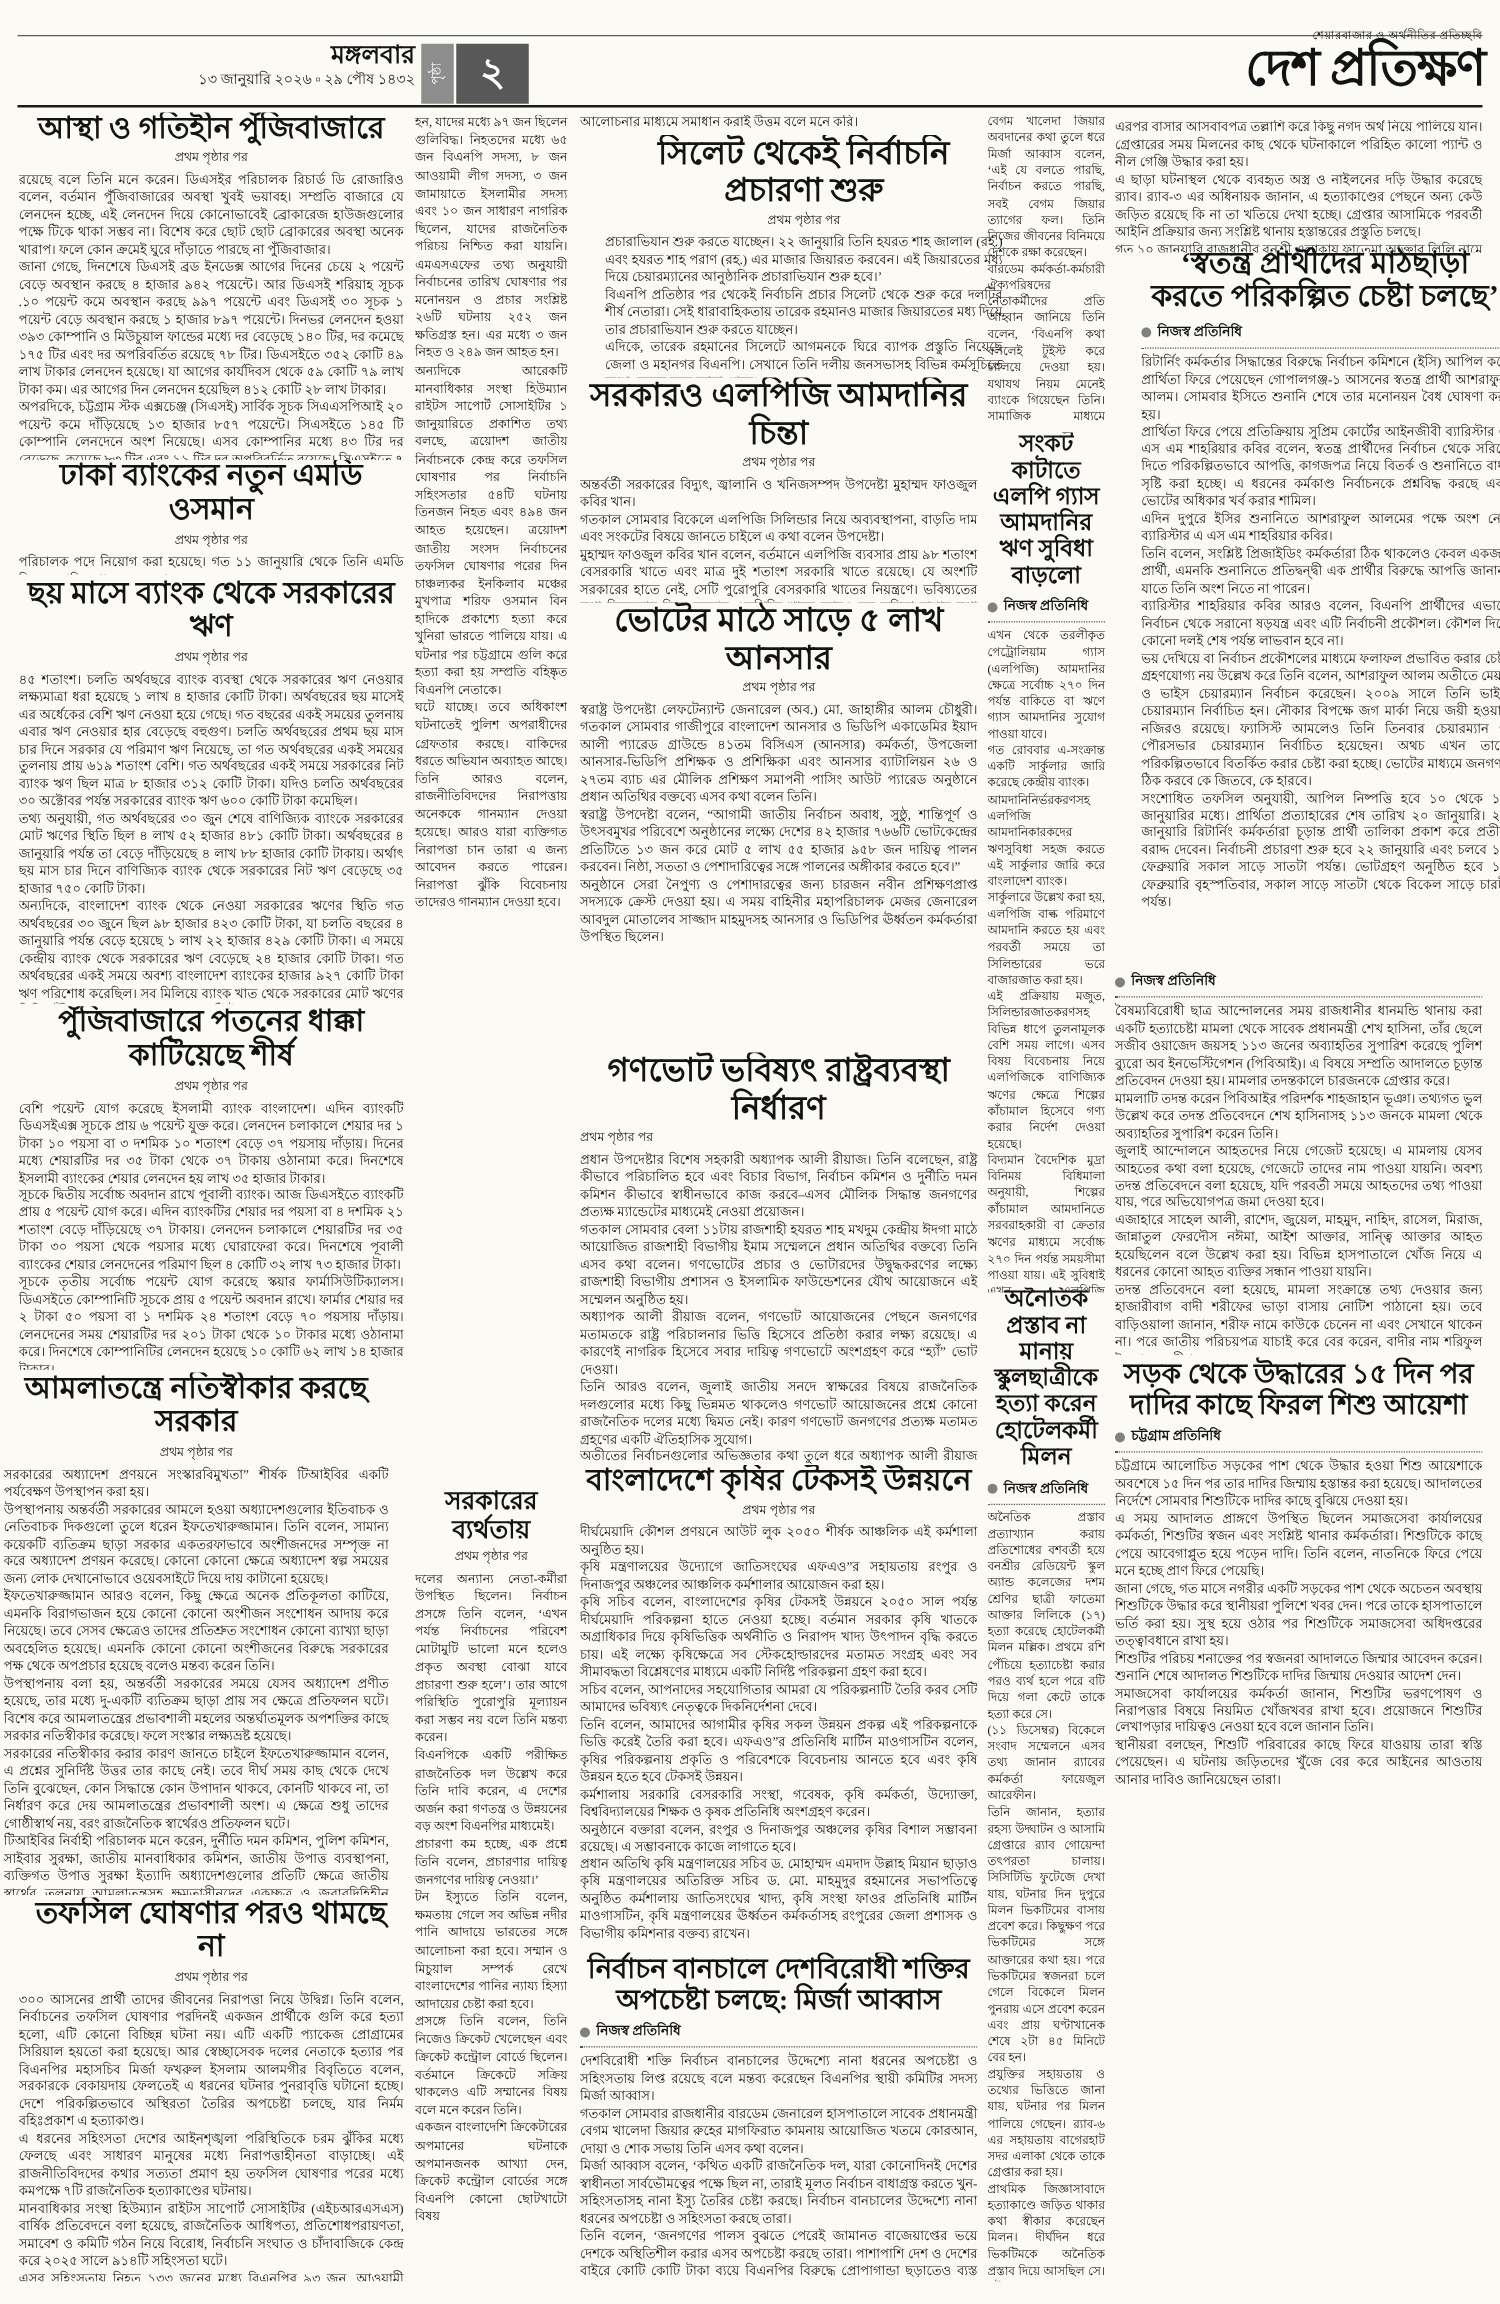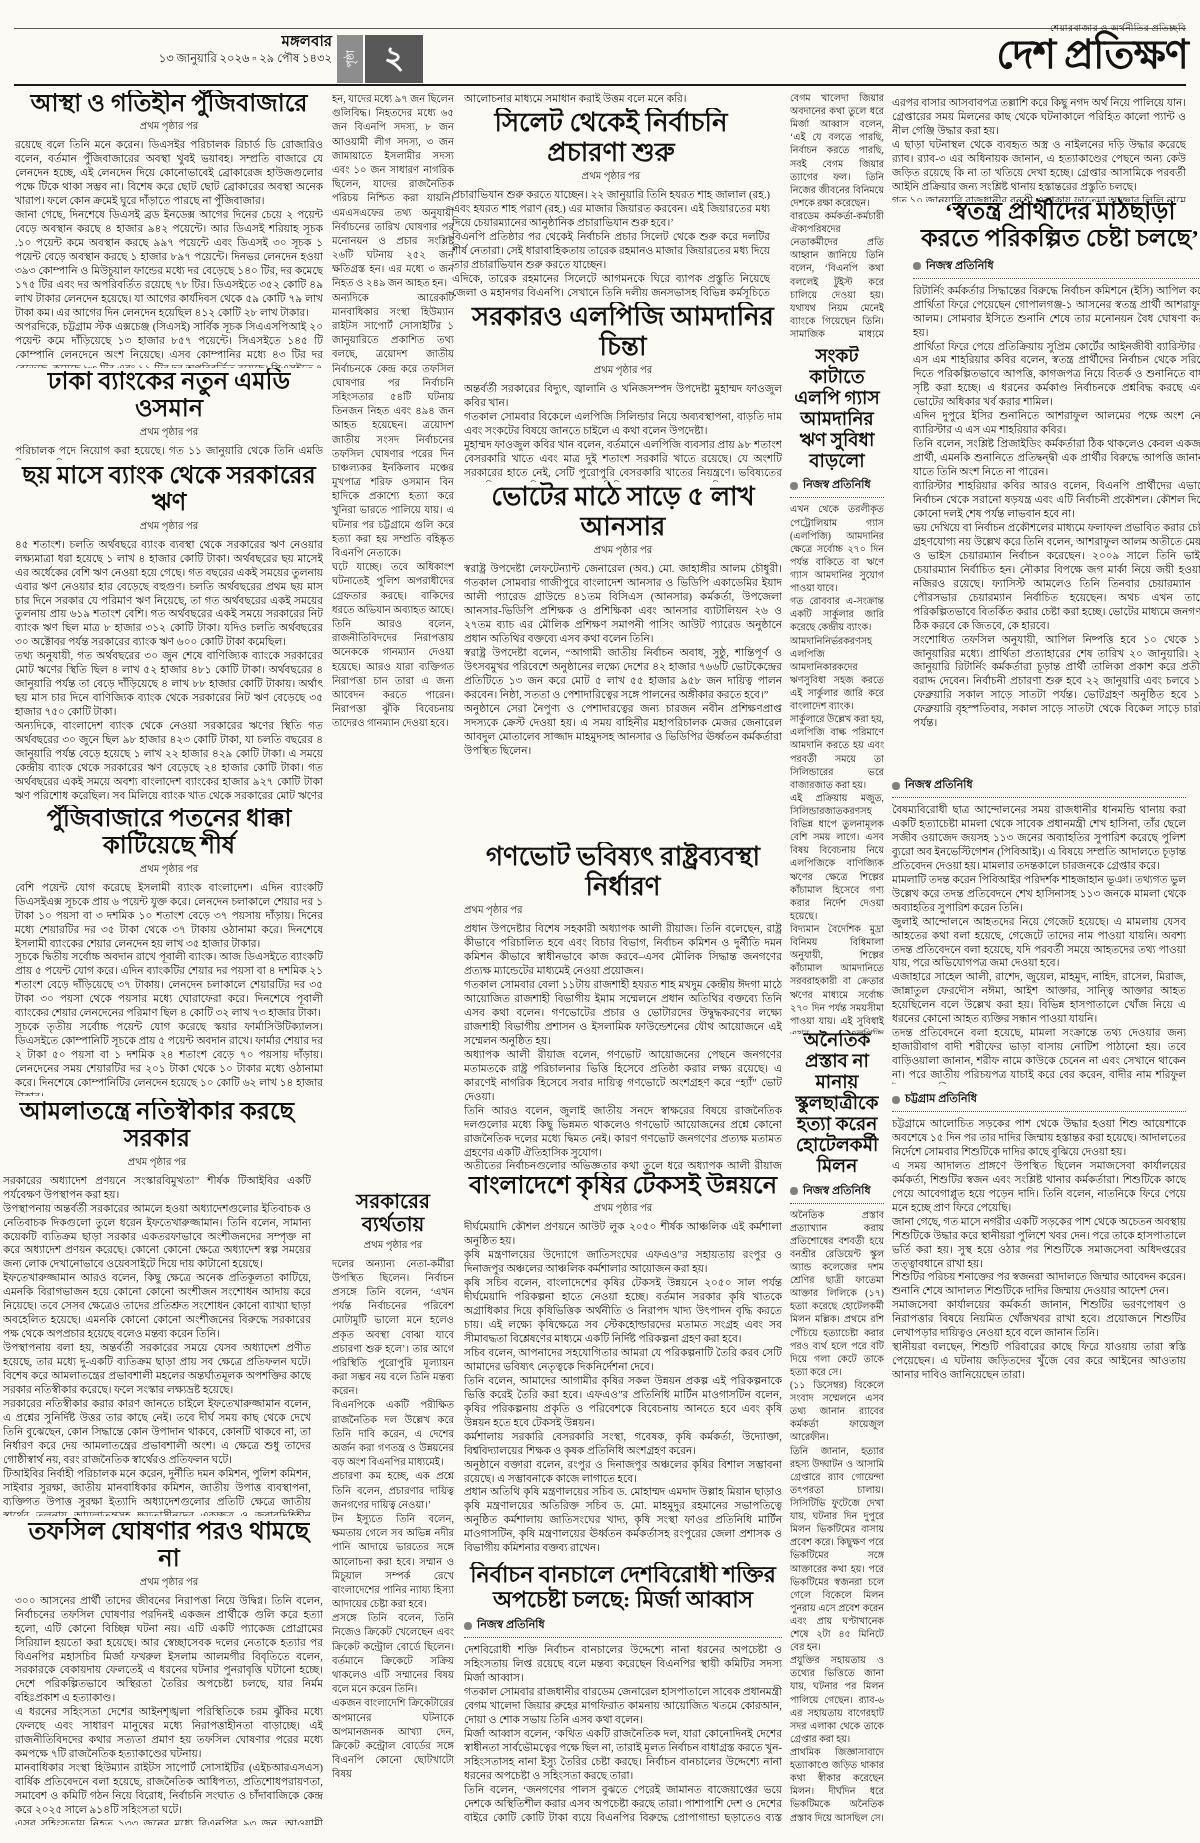--- a/index.html
+++ b/index.html
@@ -2,21 +2,21 @@
 <html><head>
 <meta charset="utf-8">
 <style>
   html,body{margin:0;padding:0;background:#d9d7d0;}
   #page{position:relative;width:1200px;height:1843px;background:#fbfaf5;color:#131313;
         font-family:"Liberation Serif","DejaVu Serif",serif;overflow:hidden;}
   
   .hdr-rule-thin{position:absolute;left:14px;top:28px;width:1172px;height:1px;background:#5a5a5a;}
   .hdr-rule-main{position:absolute;left:14px;top:84px;width:1172px;height:2px;background:#1a1a1a;}
   .hdr-date{position:absolute;left:60px;top:33px;width:272px;text-align:right;line-height:1.15;}
-  .hdr-date .wd{font-weight:bold;font-size:15px;}
+  .hdr-date .wd{font-weight:bold;font-size:20px;}
   .hdr-date .dt{font-size:11.5px;margin-top:2px;}
   .pagebox-gray{position:absolute;left:337px;top:35px;width:26px;height:48px;background:#8d8d8d;
         color:#fff;display:flex;align-items:center;justify-content:center;}
   .pagebox-gray span{writing-mode:vertical-rl;transform:rotate(180deg);font-size:11px;}
   .pagebox-dark{position:absolute;left:365px;top:35px;width:58px;height:48px;background:#585858;
         color:#fff;display:flex;align-items:center;justify-content:center;font-size:31px;font-weight:bold;}
   .section-title{position:absolute;left:440px;top:36px;font-size:34px;font-weight:bold;letter-spacing:.5px;}
   .masthead{position:absolute;left:918px;top:24px;width:270px;text-align:right;line-height:1;}
   .masthead .tag{font-size:9px;letter-spacing:.5px;margin-right:2px;}
   .masthead .nm{font-size:40px;font-weight:900;margin-top:2px;letter-spacing:-1px;}
@@ -131,21 +131,21 @@
 প্রচারণা কম হচ্ছে, এক প্রশ্নে তিনি বলেন, প্রচারণার দায়িত্ব জনগণের দায়িত্ব নেওয়া।’
 টন ইস্যুতে তিনি বলেন, ক্ষমতায় গেলে সব অভিন্ন নদীর পানি আদায়ে ভারতের সঙ্গে আলোচনা করা হবে। সম্মান ও মিচুয়াল সম্পর্ক রেখে বাংলাদেশের পানির ন্যায্য হিস্যা আদায়ের চেষ্টা করা হবে।
 প্রসঙ্গে তিনি বলেন, তিনি নিজেও ক্রিকেট খেলেছেন এবং ক্রিকেট কন্ট্রোল বোর্ডে ছিলেন। বর্তমানে ক্রিকেটে সক্রিয় থাকলেও এটি সম্মানের বিষয় বলে মনে করেন তিনি।
 একজন বাংলাদেশি ক্রিকেটারের অপমানের ঘটনাকে অপমানজনক আখ্যা দেন, ক্রিকেট কন্ট্রোল বোর্ডের সঙ্গে বিএনপি কোনো ছোটখাটো বিষয়</div>
   </div>
 
   <div class="story" style="left:464px;top:92px;width:318px;height:16px">
     <div class="body">আলোচনার মাধ্যমে সমাধান করাই উত্তম বলে মনে করি।</div>
   </div>
 
-  <div class="story" style="left:452px;top:108px;width:318px;height:194px">
+  <div class="story" style="left:484px;top:108px;width:318px;height:194px">
     <h2 class="hl hl-26">সিলেট থেকেই নির্বাচনি প্রচারণা শুরু</h2>
     <div class="kicker">প্রথম পৃষ্ঠার পর</div>
     <div class="body">প্রচারাভিযান শুরু করতে যাচ্ছেন। ২২ জানুয়ারি তিনি হযরত শাহ জালাল (রহ.) এবং হযরত শাহ পরাণ (রহ.) এর মাজার জিয়ারত করবেন। এই জিয়ারতের মধ্য দিয়ে চেয়ারম্যানের আনুষ্ঠানিক প্রচারাভিযান শুরু হবে।’
 বিএনপি প্রতিষ্ঠার পর থেকেই নির্বাচনি প্রচার সিলেট থেকে শুরু করে দলটির শীর্ষ নেতারা। সেই ধারাবাহিকতায় তারেক রহমানও মাজার জিয়ারতের মধ্য দিয়ে তার প্রচারাভিযান শুরু করতে যাচ্ছেন।
 এদিকে, তারেক রহমানের সিলেটে আগমনকে ঘিরে ব্যাপক প্রস্তুতি নিয়েছে জেলা ও মহানগর বিএনপি। সেখানে তিনি দলীয় জনসভাসহ বিভিন্ন কর্মসূচিতে অংশ নেবেন বলে জানা গেছে।</div>
   </div>
 
   <div class="story" style="left:464px;top:302px;width:318px;height:180px">
     <h2 class="hl hl-26">সরকারও এলপিজি আমদানির চিন্তা</h2>
     <div class="kicker">প্রথম পৃষ্ঠার পর</div>
@@ -270,20 +270,21 @@
     </div>
     <div class="dotrule"></div>
     <div class="body">বৈষম্যবিরোধী ছাত্র আন্দোলনের সময় রাজধানীর ধানমন্ডি থানায় করা একটি হত্যাচেষ্টা মামলা থেকে সাবেক প্রধানমন্ত্রী শেখ হাসিনা, তাঁর ছেলে সজীব ওয়াজেদ জয়সহ ১১৩ জনের অব্যাহতির সুপারিশ করেছে পুলিশ ব্যুরো অব ইনভেস্টিগেশন (পিবিআই)। এ বিষয়ে সম্প্রতি আদালতে চূড়ান্ত প্রতিবেদন দেওয়া হয়। মামলার তদন্তকালে চারজনকে গ্রেপ্তার করে।
 মামলাটি তদন্ত করেন পিবিআইর পরিদর্শক শাহজাহান ভূঞা। তথ্যগত ভুল উল্লেখ করে তদন্ত প্রতিবেদনে শেখ হাসিনাসহ ১১৩ জনকে মামলা থেকে অব্যাহতির সুপারিশ করেন তিনি।
 জুলাই আন্দোলনে আহতদের নিয়ে গেজেট হয়েছে। এ মামলায় যেসব আহতের কথা বলা হয়েছে, গেজেটে তাদের নাম পাওয়া যায়নি। অবশ্য তদন্ত প্রতিবেদনে বলা হয়েছে, যদি পরবর্তী সময়ে আহতদের তথ্য পাওয়া যায়, পরে অভিযোগপত্র জমা দেওয়া হবে।
 এজাহারে সাহেল আলী, রাশেদ, জুয়েল, মাহমুদ, নাহিদ, রাসেল, মিরাজ, জান্নাতুল ফেরদৌস নঈমা, আইশ আক্তার, সান্ত্বি আক্তার আহত হয়েছিলেন বলে উল্লেখ করা হয়। বিভিন্ন হাসপাতালে খোঁজ নিয়ে এ ধরনের কোনো আহত ব্যক্তির সন্ধান পাওয়া যায়নি।
 তদন্ত প্রতিবেদনে বলা হয়েছে, মামলা সংক্রান্তে তথ্য দেওয়ার জন্য হাজারীবাগ বাদী শরীফের ভাড়া বাসায় নোটিশ পাঠানো হয়। তবে বাড়িওয়ালা জানান, শরীফ নামে কাউকে চেনেন না এবং সেখানে থাকেন না। পরে জাতীয় পরিচয়পত্র যাচাই করে বের করেন, বাদীর নাম শরিফুল ইসলাম। লক্ষ্মীপুর</div>
   </div>
 
   <div class="story" style="left:892px;top:1086px;width:294px;height:739px">
+    <h2 class="hl hl-22">সড়ক থেকে উদ্ধারের ১৫ দিন পর দাদির কাছে ফিরল শিশু আয়েশা</h2>
     <div class="byline">
       <span class="bdot"></span>
       <span>চট্টগ্রাম প্রতিনিধি</span>
     </div>
     <div class="dotrule"></div>
     <div class="body">চট্টগ্রামে আলোচিত সড়কের পাশ থেকে উদ্ধার হওয়া শিশু আয়েশাকে অবশেষে ১৫ দিন পর তার দাদির জিম্মায় হস্তান্তর করা হয়েছে। আদালতের নির্দেশে সোমবার শিশুটিকে দাদির কাছে বুঝিয়ে দেওয়া হয়।
 এ সময় আদালত প্রাঙ্গণে উপস্থিত ছিলেন সমাজসেবা কার্যালয়ের কর্মকর্তা, শিশুটির স্বজন এবং সংশ্লিষ্ট থানার কর্মকর্তারা। শিশুটিকে কাছে পেয়ে আবেগাপ্লুত হয়ে পড়েন দাদি। তিনি বলেন, নাতনিকে ফিরে পেয়ে মনে হচ্ছে প্রাণ ফিরে পেয়েছি।
 জানা গেছে, গত মাসে নগরীর একটি সড়কের পাশ থেকে অচেতন অবস্থায় শিশুটিকে উদ্ধার করে স্থানীয়রা পুলিশে খবর দেন। পরে তাকে হাসপাতালে ভর্তি করা হয়। সুস্থ হয়ে ওঠার পর শিশুটিকে সমাজসেবা অধিদপ্তরের তত্ত্বাবধানে রাখা হয়।
 শিশুটির পরিচয় শনাক্তের পর স্বজনরা আদালতে জিম্মার আবেদন করেন। শুনানি শেষে আদালত শিশুটিকে দাদির জিম্মায় দেওয়ার আদেশ দেন।
 সমাজসেবা কার্যালয়ের কর্মকর্তা জানান, শিশুটির ভরণপোষণ ও নিরাপত্তার বিষয়ে নিয়মিত খোঁজখবর রাখা হবে। প্রয়োজনে শিশুটির লেখাপড়ার দায়িত্বও নেওয়া হবে বলে জানান তিনি।

